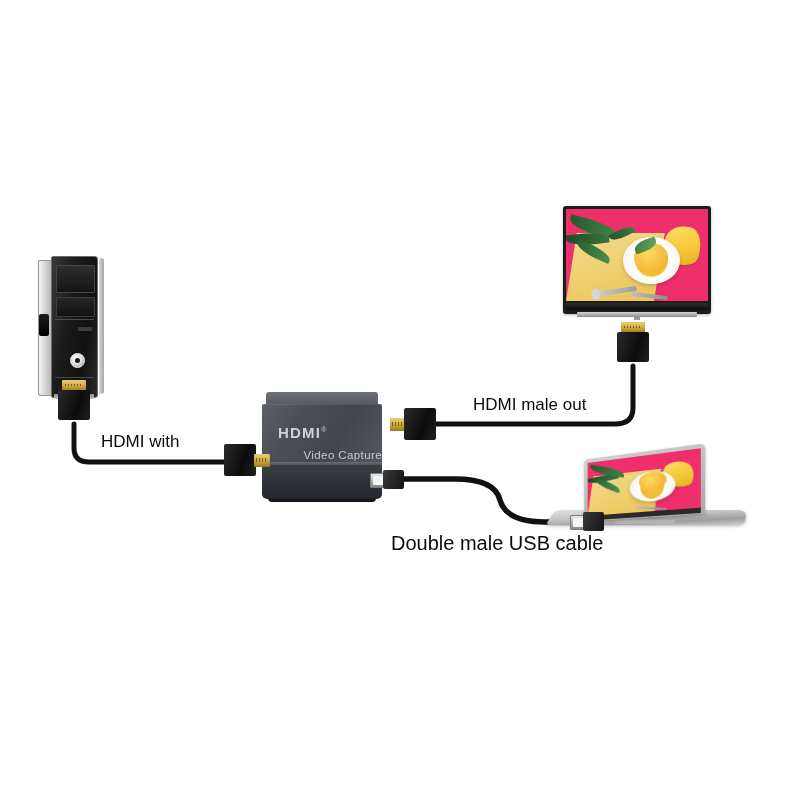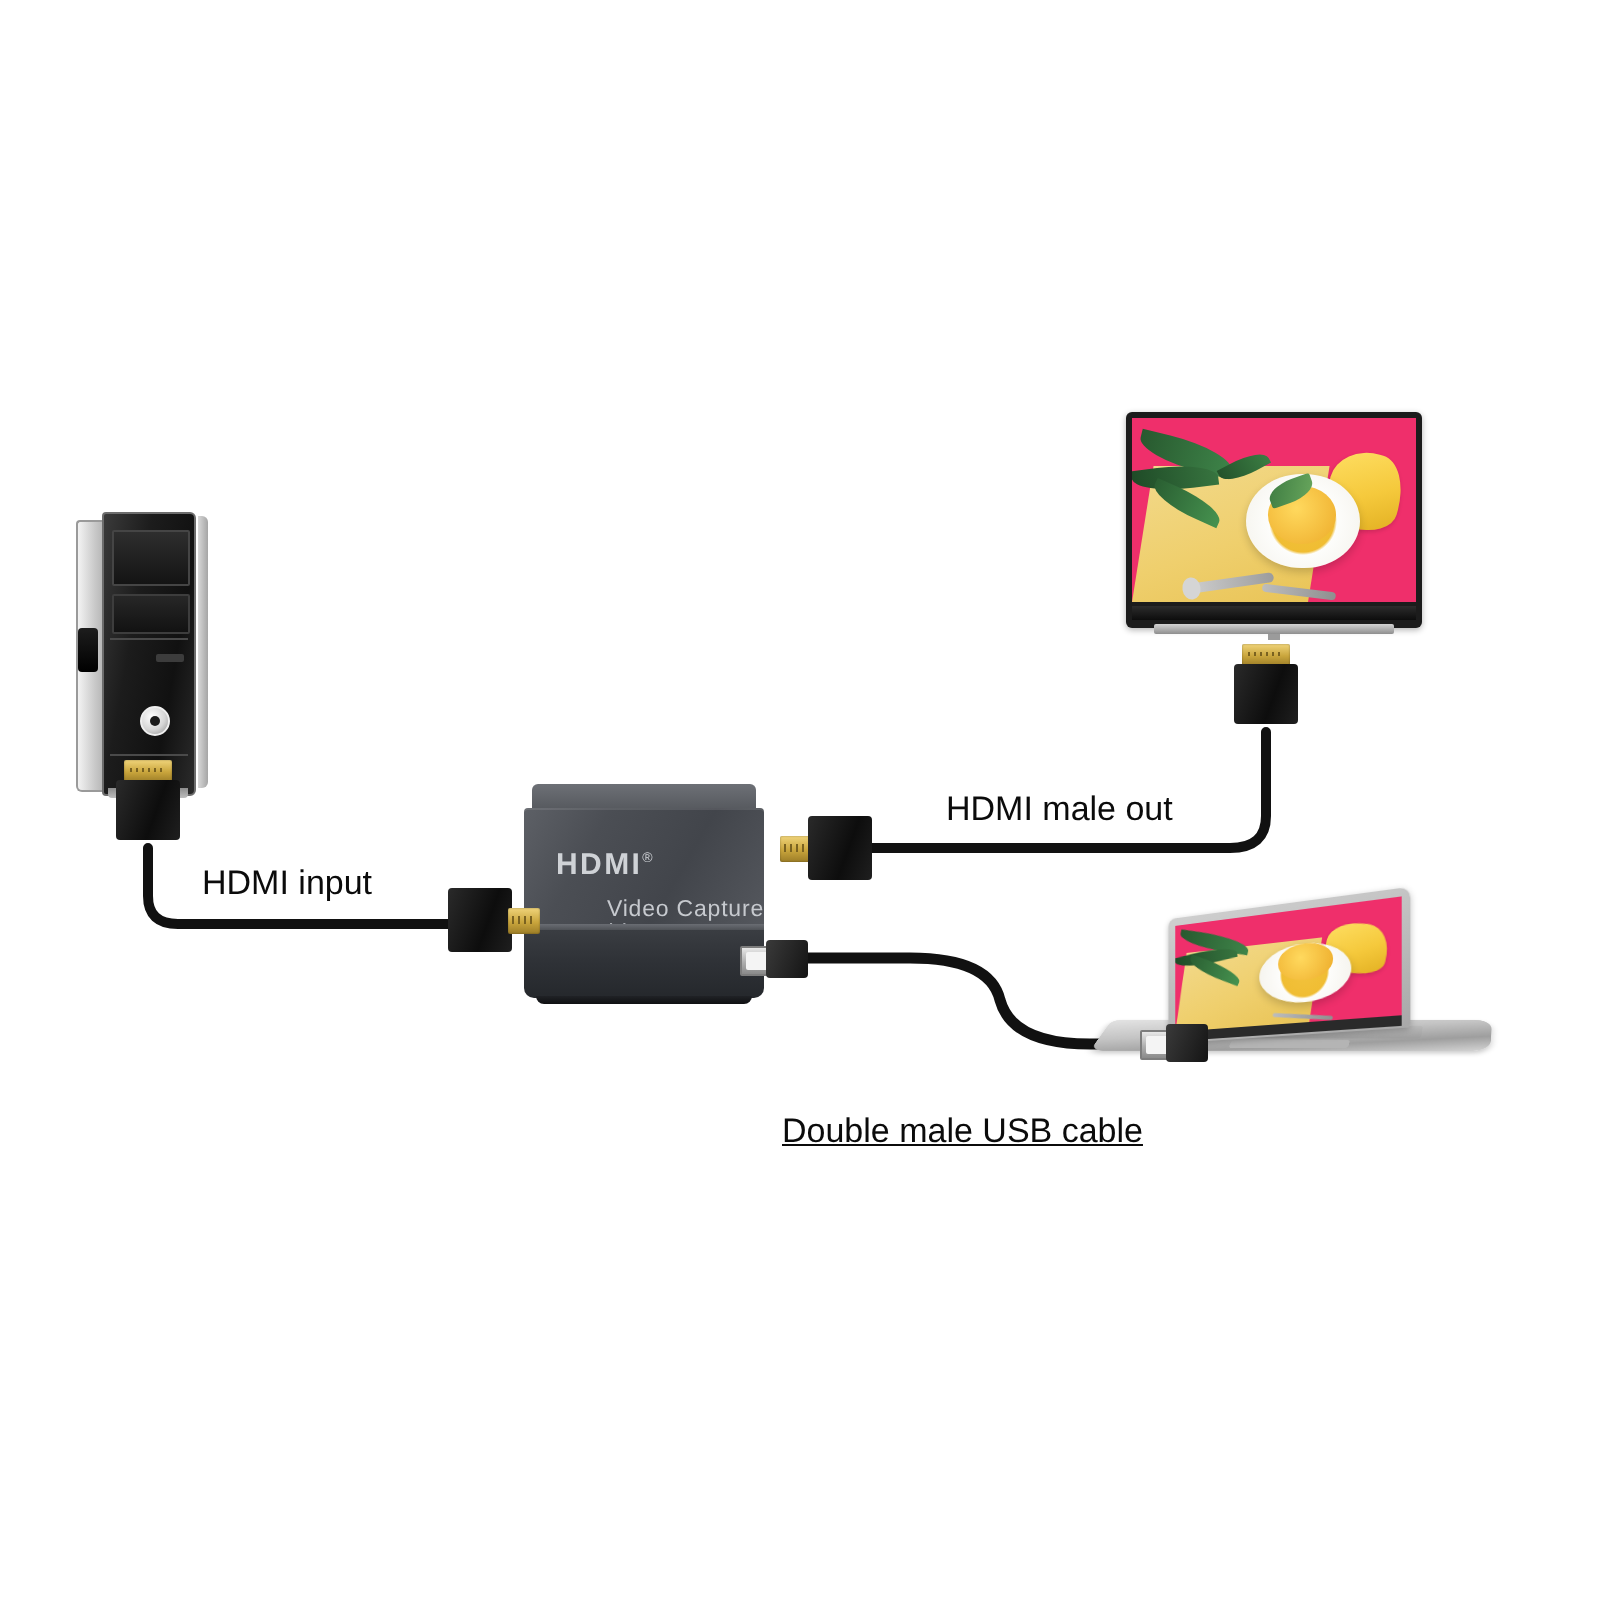--- a/index.html
+++ b/index.html
@@ -251,17 +251,17 @@
   <div class="hdmi-plug" style="left:390px;top:408px;width:46px;height:32px;">
     <div class="hp-gold" style="left:0;top:10px;width:16px;height:13px;"></div>
     <div class="hp-body" style="left:14px;top:0;width:32px;height:32px;"></div>
   </div>
 
   <div class="usb-plug" style="left:370px;top:470px;width:34px;height:19px;">
     <div class="usb-shell" style="left:0;top:3px;width:15px;height:13px;"></div>
     <div class="usb-body" style="left:13px;top:0;width:21px;height:19px;"></div>
   </div>
 
-  <div class="lbl" style="left:101px;top:432px;font-size:17px;">HDMI input</div>
+  <div class="lbl" style="left:101px;top:432px;font-size:17px;">HDMI with</div>
   <div class="lbl" style="left:473px;top:395px;font-size:17px;">HDMI male out</div>
-  <div class="lbl" style="left:391px;top:556px;font-size:17px;text-decoration:underline;">Double male USB cable</div>
+  <div class="lbl" style="left:391px;top:532px;font-size:20px;">Double male USB cable</div>
 
 </div>
 
 </body></html>

